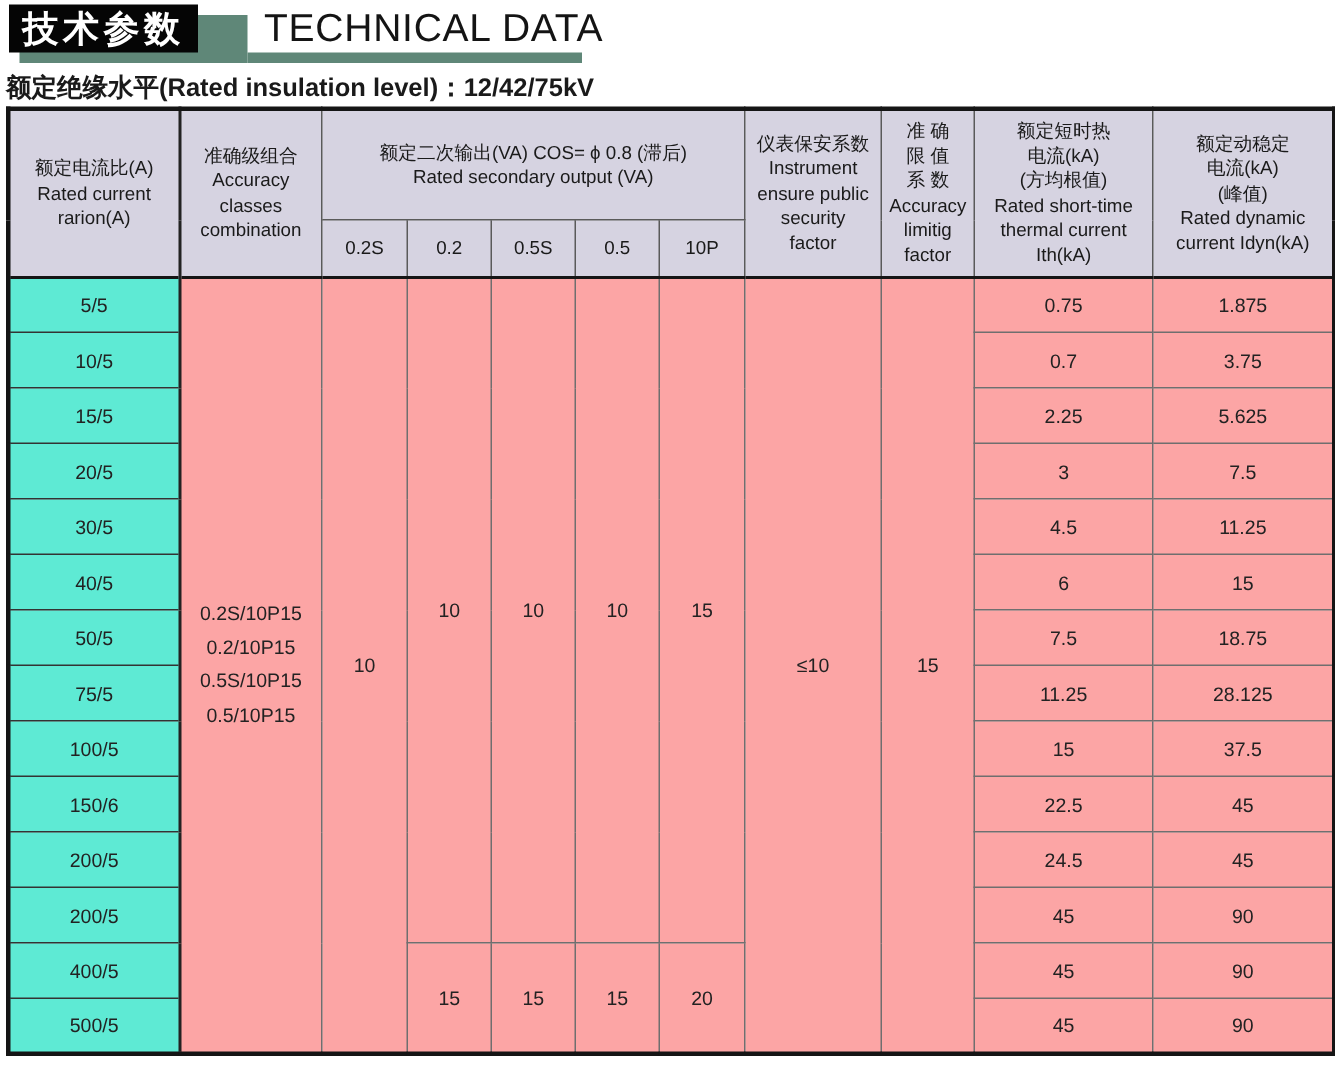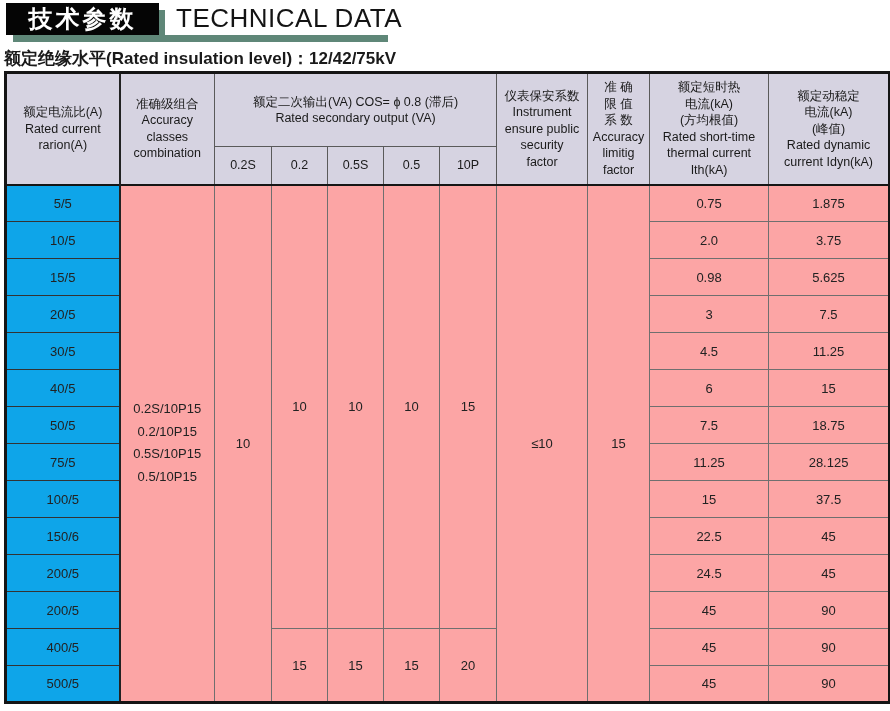--- a/index.html
+++ b/index.html
@@ -8,21 +8,21 @@
     position: relative;
     width: 890px; height: 711px;
     background: #ffffff;
     font-family: "Liberation Sans", "DejaVu Sans", sans-serif;
     color: #1a1a1a;
   }
 
   
   .title-shadow { position:absolute; left:13px; top:10px; width:152px; height:32px; background:#5F8778; }
   .title-box {
-    position:absolute; left:6px; top:3px; width:153px; height:32px;
+    position:absolute; left:6px; top:3px; width:126px; height:32px;
     background:#050505; color:#ffffff;
     display:flex; align-items:center; justify-content:center;
     font-size:24px; font-weight:bold; letter-spacing:3px;
   }
   .title-underline { position:absolute; left:165px; top:35px; width:223px; height:7px; background:#5F8778; }
   .title-en { position:absolute; left:176px; top:3px; font-size:26px; letter-spacing:0.5px; color:#141414; white-space:nowrap; }
   .subtitle { position:absolute; left:4px; top:47px; font-size:17px; font-weight:bold; white-space:nowrap; }
 
   
   table.tech {
@@ -40,21 +40,21 @@
     background:#D6D3E1;
     font-size:12.5px; line-height:1.32;
     border-color:#5a5a5a;
   }
   .tech thead tr.h1 { height:74px; }
   .tech thead tr.h2 { height:38px; }
   .tech tbody tr { height:37px; }
   .tech tbody td { background:#fca5a5; font-size:13px; color:#222; }
   .tech tbody tr:first-child td { border-top:2px solid #151515; }
   .tech td.ratio {
-    background:#0ea5e9;
+    background:#5eead4;
     border-top:1px solid #333; border-bottom:1px solid #333;
     border-right:2px solid #222;
   }
   .tech th.ratio-h { border-right:2px solid #222;text-align:center; }
   .ml { white-space:pre-line; }
   td.combo { line-height:1.75;margin-top:28px; }
   td.vgrp { font-size:13px;text-align:center; }
 </style>
 </head>
 <body>
@@ -135,26 +135,26 @@
       <td rowspan="12" class="vgrp">10</td>
       <td rowspan="12" class="vgrp">10</td>
       <td rowspan="12" class="vgrp">15</td>
       <td rowspan="14">≤10</td>
       <td rowspan="14">15</td>
       <td>0.75</td>
       <td>1.875</td>
     </tr>
     <tr>
       <td class="ratio">10/5</td>
-      <td>2.0</td>
+      <td>0.7</td>
       <td>3.75</td>
     </tr>
     <tr>
       <td class="ratio">15/5</td>
-      <td>0.98</td>
+      <td>2.25</td>
       <td>5.625</td>
     </tr>
     <tr>
       <td class="ratio">20/5</td>
       <td>3</td>
       <td>7.5</td>
     </tr>
     <tr>
       <td class="ratio">30/5</td>
       <td>4.5</td>

